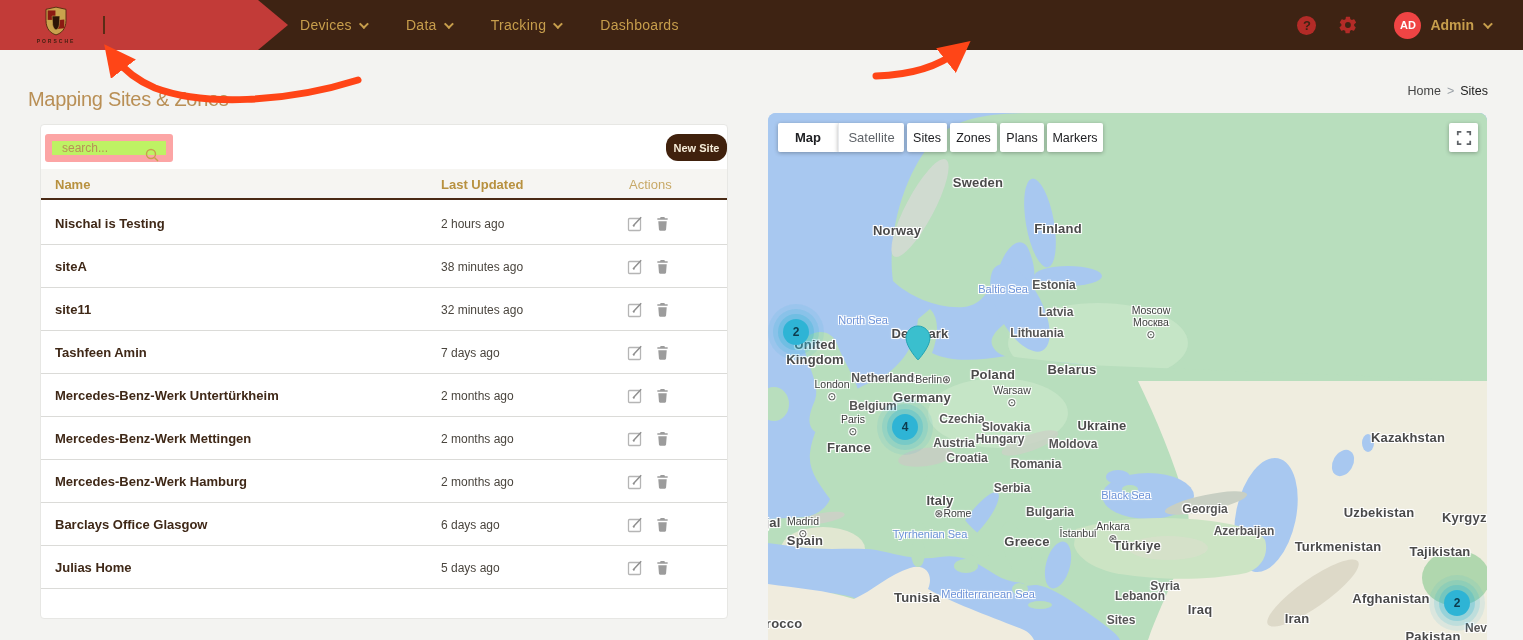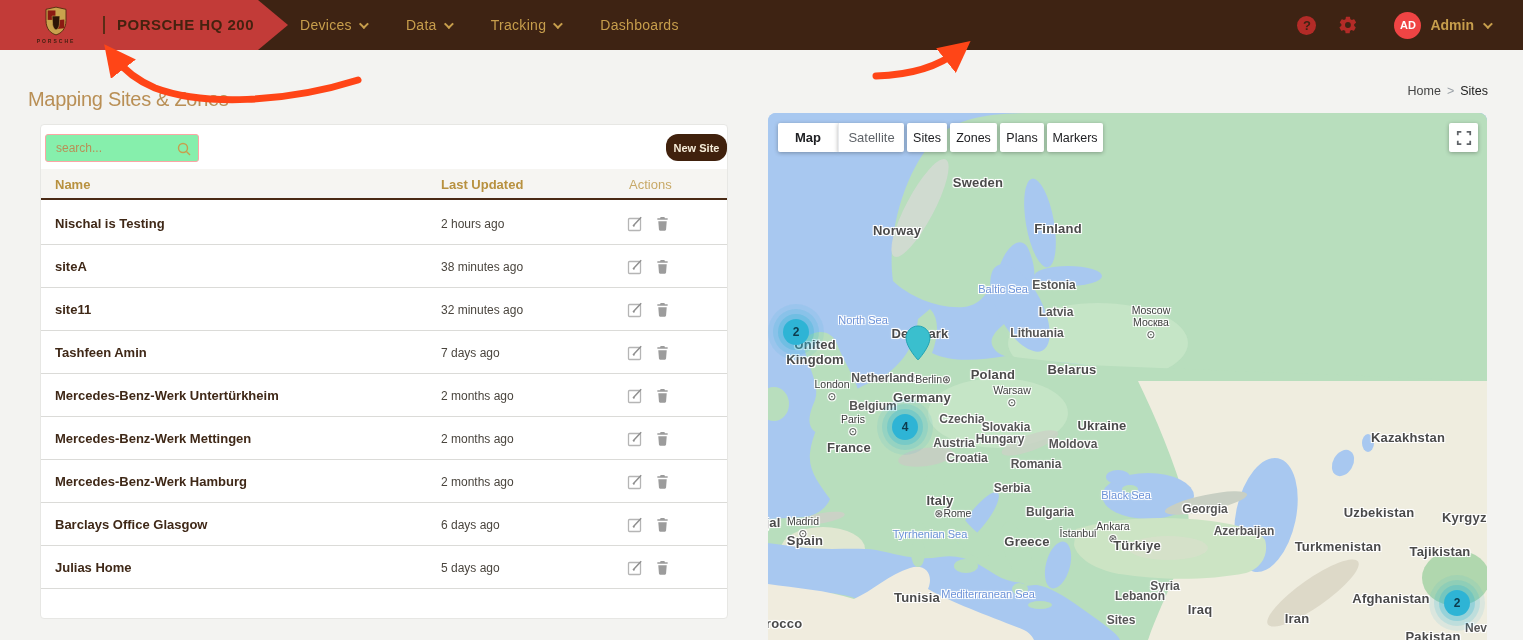--- a/index.html
+++ b/index.html
@@ -37,22 +37,22 @@
   
   .page-title { position:absolute; left:28px; top:88px; font-size:20px; color:#B98F55; letter-spacing:-.3px; }
   .breadcrumb { position:absolute; right:35px; top:84px; font-size:12.5px; color:#444; display:flex; gap:6px; align-items:center; }
   .breadcrumb .sep { color:#9AA0A6; }
   .breadcrumb .crumb { cursor:pointer; }
   .breadcrumb .crumb.current { color:#222; }
 
   
   .sites-panel { position:absolute; left:40px; top:124px; width:688px; height:495px; background:#fff;
                  border:1px solid #E7E7E4; border-radius:4px; }
-  .search-box { position:absolute; left:4px; top:9px; width:154px; height:28px; border:1px solid #fca5a5;
-                border-radius:3px; background:#86efac; }
+  .search-box { position:absolute; left:4px; top:9px; width:128px; height:28px; border:7px solid #fca5a5;
+                border-radius:3px; background:#bef264; }
   .search-box input { position:absolute; left:0; top:0; width:100%; height:100%; border:none; outline:none;
                       padding:0 28px 0 10px; font-size:12px; color:#6b5a3f; background:transparent; font-family:inherit; }
   .search-box input::placeholder { color:#B89057; }
   .search-icon { position:absolute; right:6px; top:6px; width:16px; height:16px; }
   .new-site-btn { position:absolute; right:0px; top:9px; width:61px; height:27px; background:#40210D; color:#F6EDD9;
                   font-size:11px; font-weight:bold; border:none; border-radius:12px; cursor:pointer; font-family:inherit; }
   .tbl-header { position:absolute; left:0; top:44px; width:100%; height:31px; background:#F6F5F2;
                 border-bottom:2px solid #4A2A15; }
   .th { position:absolute; top:8px; font-size:13px; font-weight:bold; color:#B8913F; }
   .th-name { left:14px; }
@@ -96,21 +96,20 @@
     <span class="crest">
       <svg width="26" height="30" viewBox="0 0 22 27">
         <path d="M11,1 L20,3 V13 C20,20.5 16,24.5 11,26 C6,24.5 2,20.5 2,13 V3 Z" fill="#C9A34D" stroke="#50280F" stroke-width="0.8"></path>
         <rect x="3.5" y="4" width="7" height="8.5" fill="#8B1A12"></rect>
         <rect x="11.5" y="14" width="7" height="8" fill="#8B1A12" transform="skewY(-6)"></rect>
         <path d="M7.5,9 L14.5,9 L14,17 C13.5,19.5 12.5,20.8 11,21.6 C9.5,20.8 8.5,19.5 8,17 Z" fill="#2E1607" stroke="#C9A34D" stroke-width="0.5"></path>
       </svg>
     </span>
     <span class="crest-caption">PORSCHE</span>
     <span class="brand-divider"></span>
-    <span class="brand-title">PORSCHE HQ 200</span>
   </div>
 
   <div class="nav-menu" id="nav-menu">
       <div class="nav-item">
         <span>Devices</span>
         <span class="chev"></span>
       </div>
       <div class="nav-item">
         <span>Data</span>
         <span class="chev"></span>

